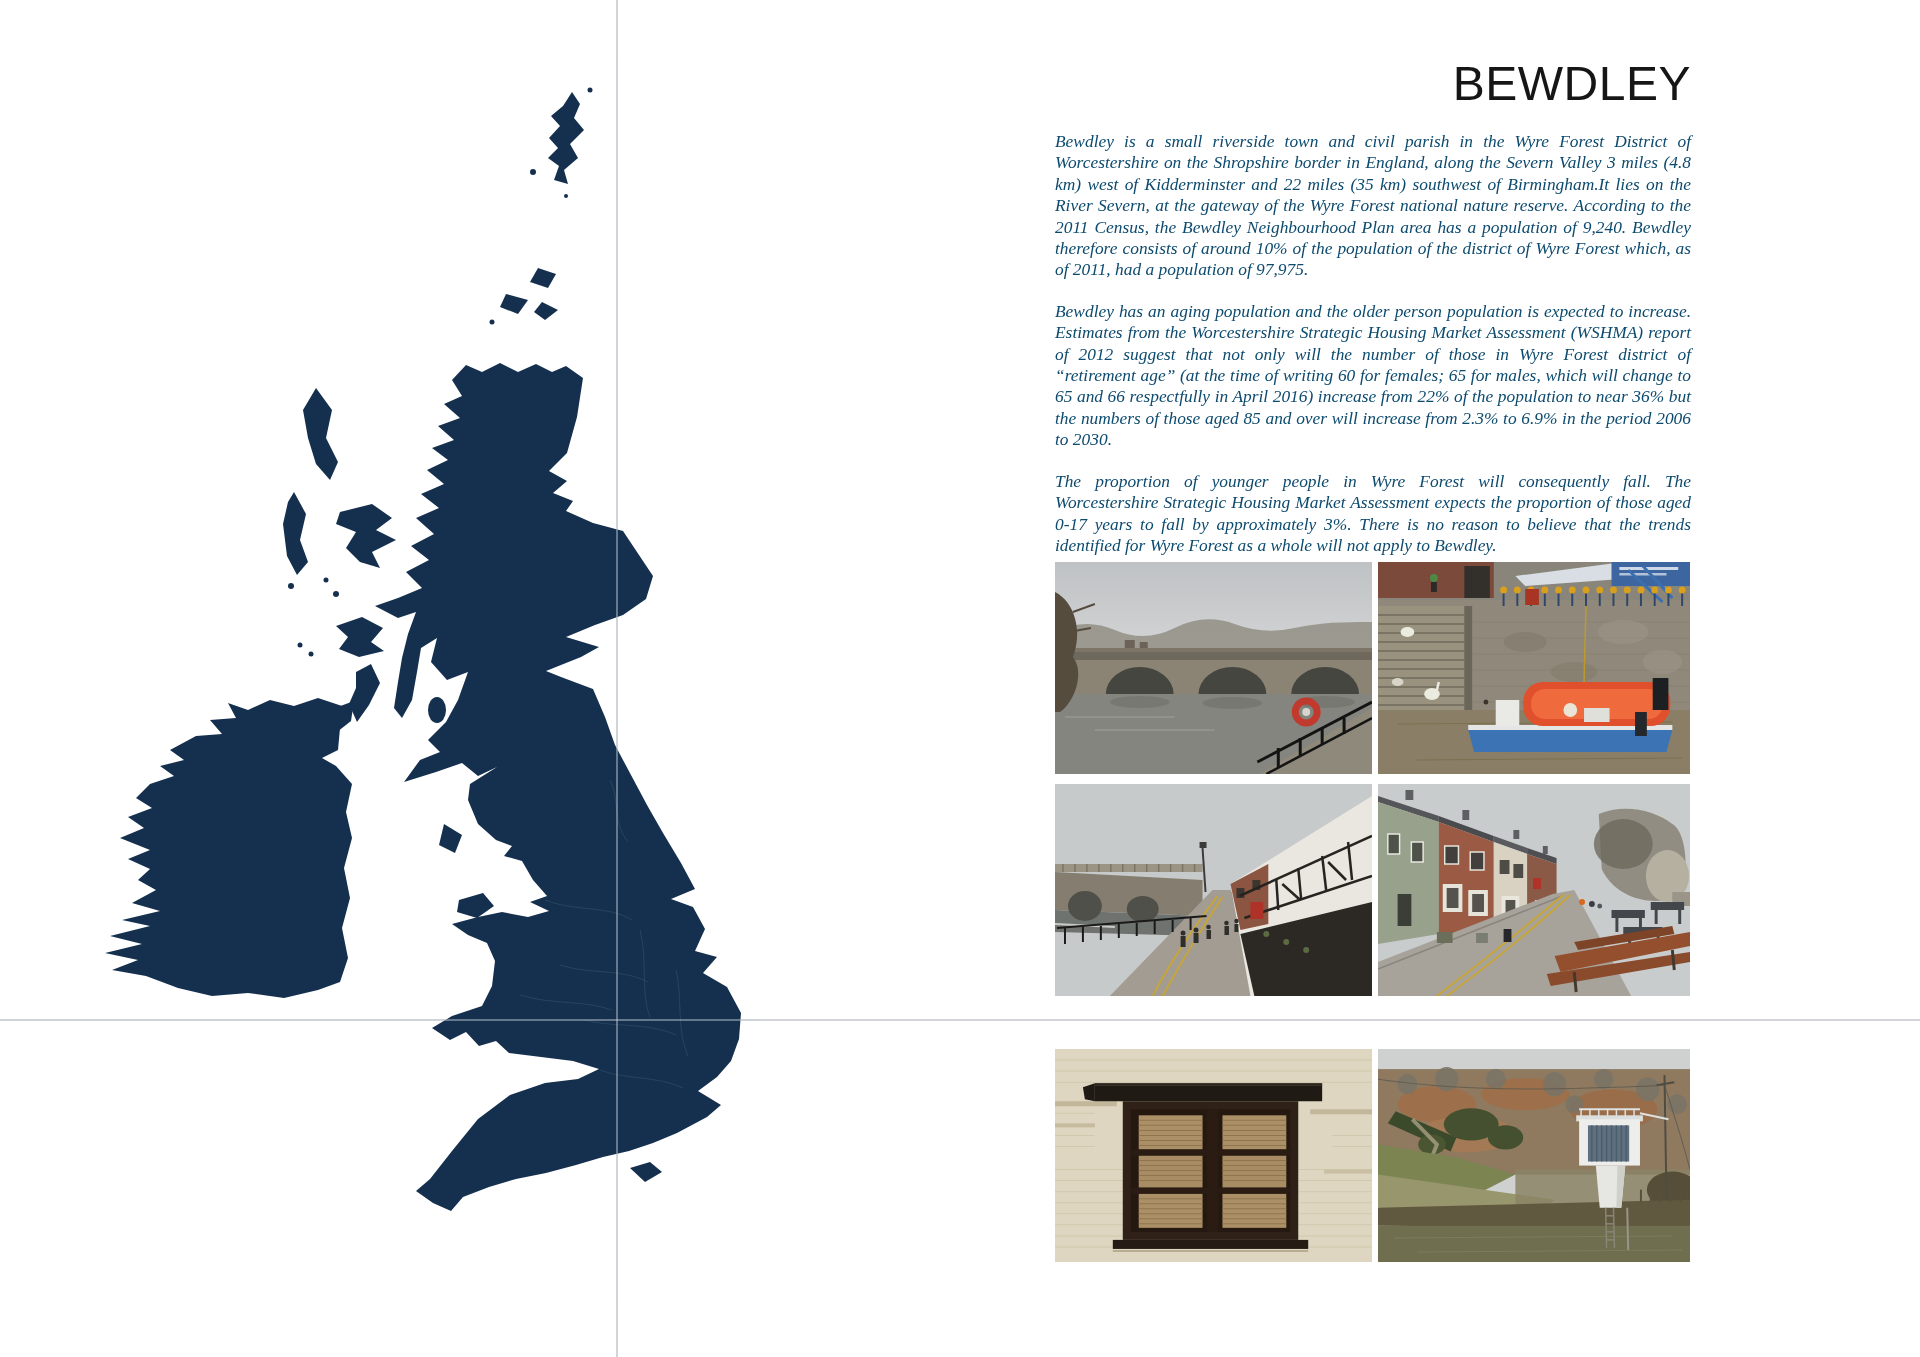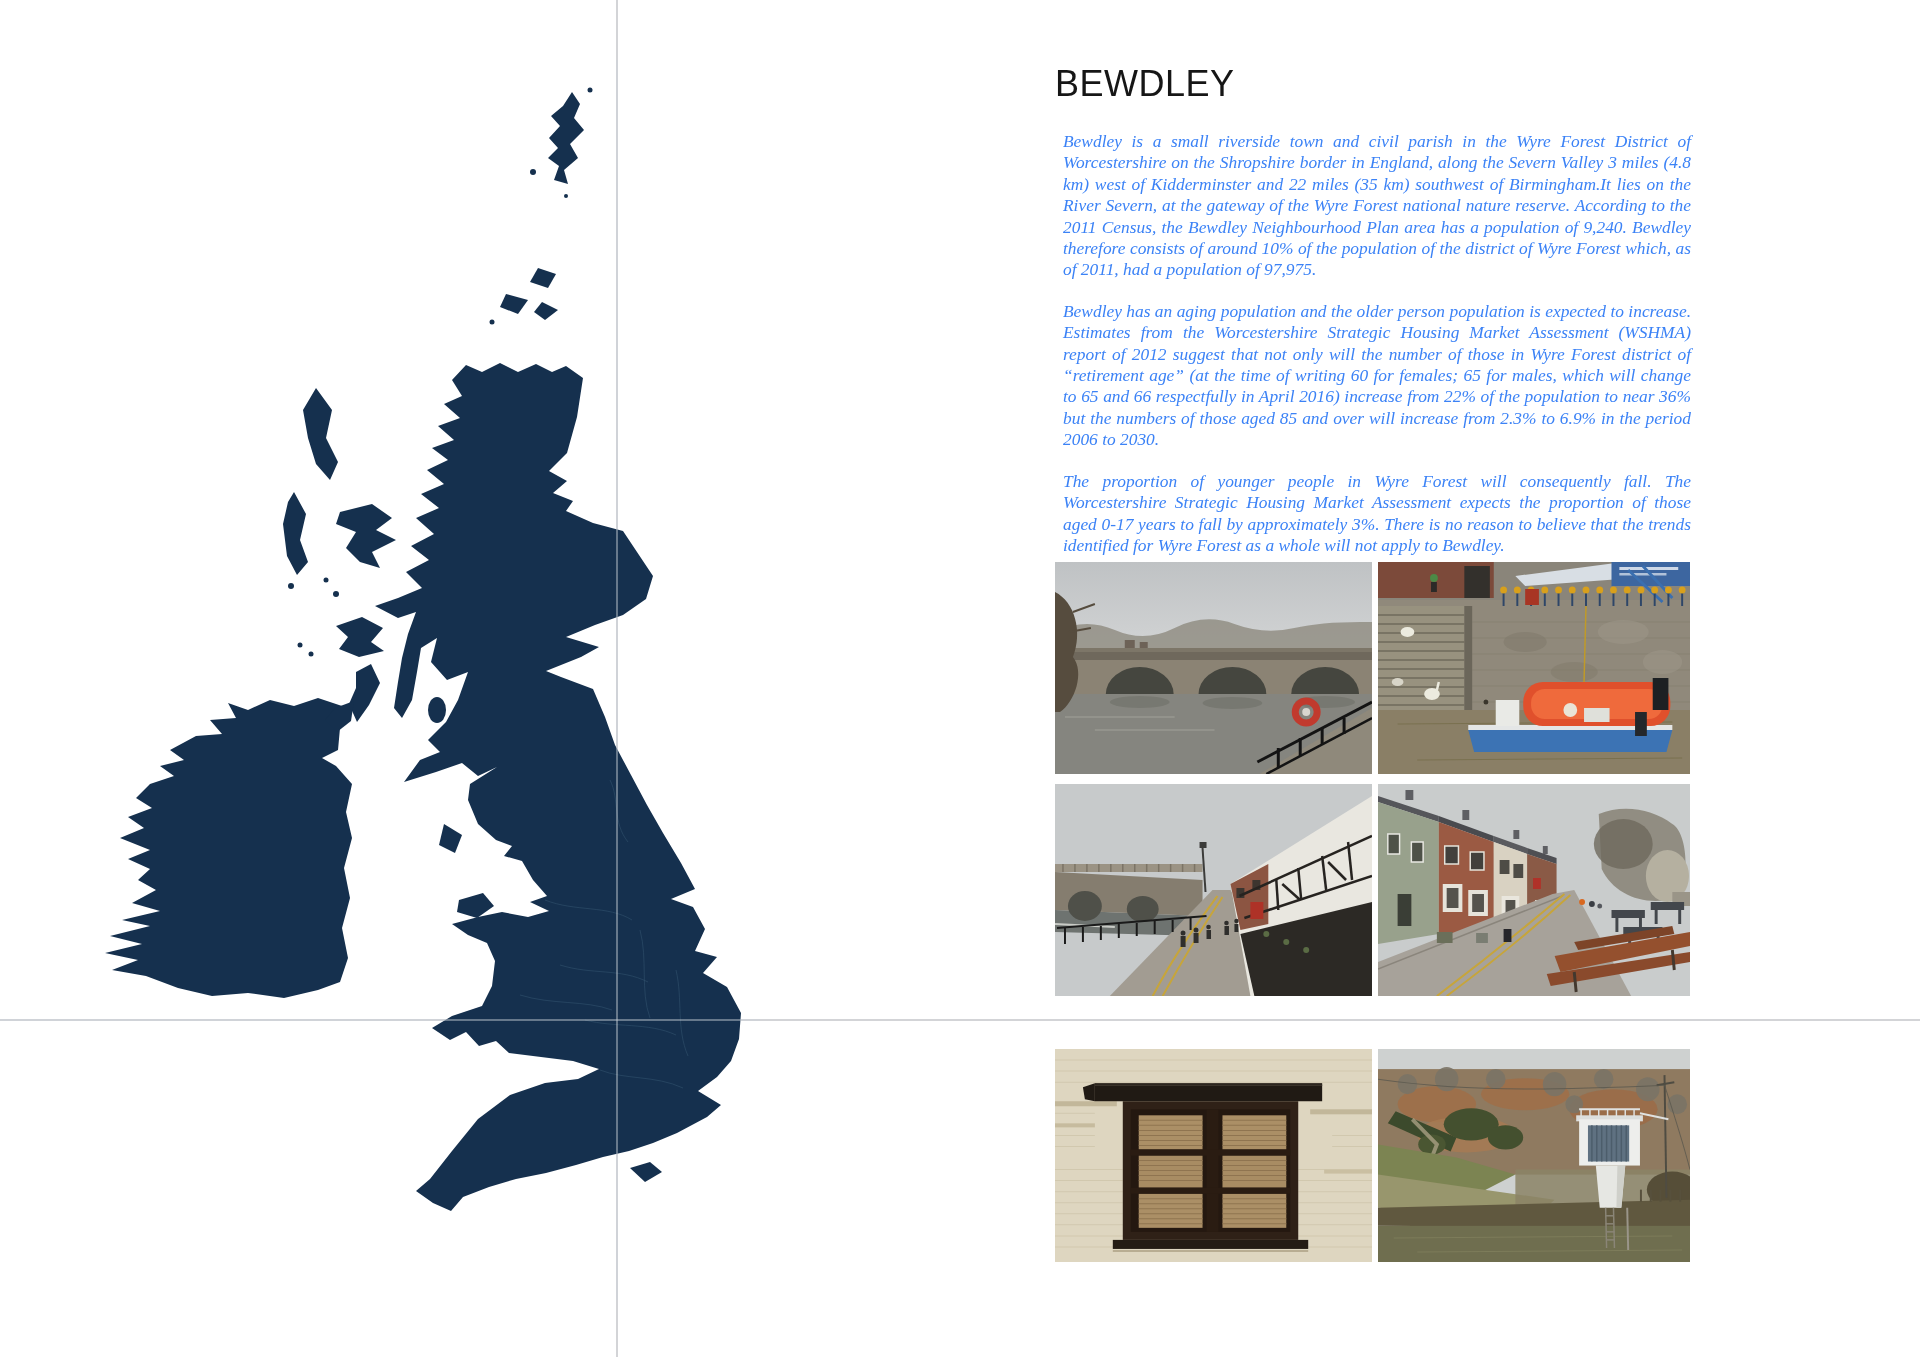--- a/index.html
+++ b/index.html
@@ -10,24 +10,24 @@
   .guide-v{position:absolute;left:616px;top:0;width:2px;height:1357px;background:#d3d4d7;}
   .guide-h{position:absolute;left:0;top:1019px;width:1920px;height:2px;background:#d3d4d7;}
   
   .map{position:absolute;left:0;top:60px;width:760px;height:1240px;}
   .map svg{display:block;width:100%;height:100%;}
   .land{fill:#15304e;}
   .county{fill:none;stroke:#33536f;stroke-width:1;opacity:.55;}
   .map-guide{stroke:rgba(205,210,218,.45);stroke-width:2;}
   
   .article{position:absolute;left:1055px;top:64px;width:636px;}
-  .title{margin:0;font-family:"Liberation Sans",sans-serif;font-size:36px;line-height:40px;
-         font-weight:400;letter-spacing:.5px;color:#161616;text-align:left;}
-  .article p{margin:20px 0 0 8px;font-style:italic;font-size:17.4px;line-height:21.4px;
-             text-align:justify;color:#3b82f6;}
+  .title{margin:0;font-family:"Liberation Sans",sans-serif;font-size:48px;line-height:40px;
+         font-weight:400;letter-spacing:.5px;color:#161616;text-align:right;}
+  .article p{margin:20px 0 0 0;font-style:italic;font-size:17.4px;line-height:21.4px;
+             text-align:justify;color:#0c4a6e;}
   .article p.first{margin-top:27px;}
   
   figure.ph{position:absolute;margin:0;overflow:hidden;}
   figure.ph svg{display:block;width:100%;height:100%;}
   .ph-r1{top:562px;height:212px;}
   .ph-r2{top:784px;height:212px;}
   .ph-r3{top:1049px;height:213px;}
   .ph-cl{left:1055px;width:317px;}
   .ph-cr{left:1378px;width:312px;}
 </style>

